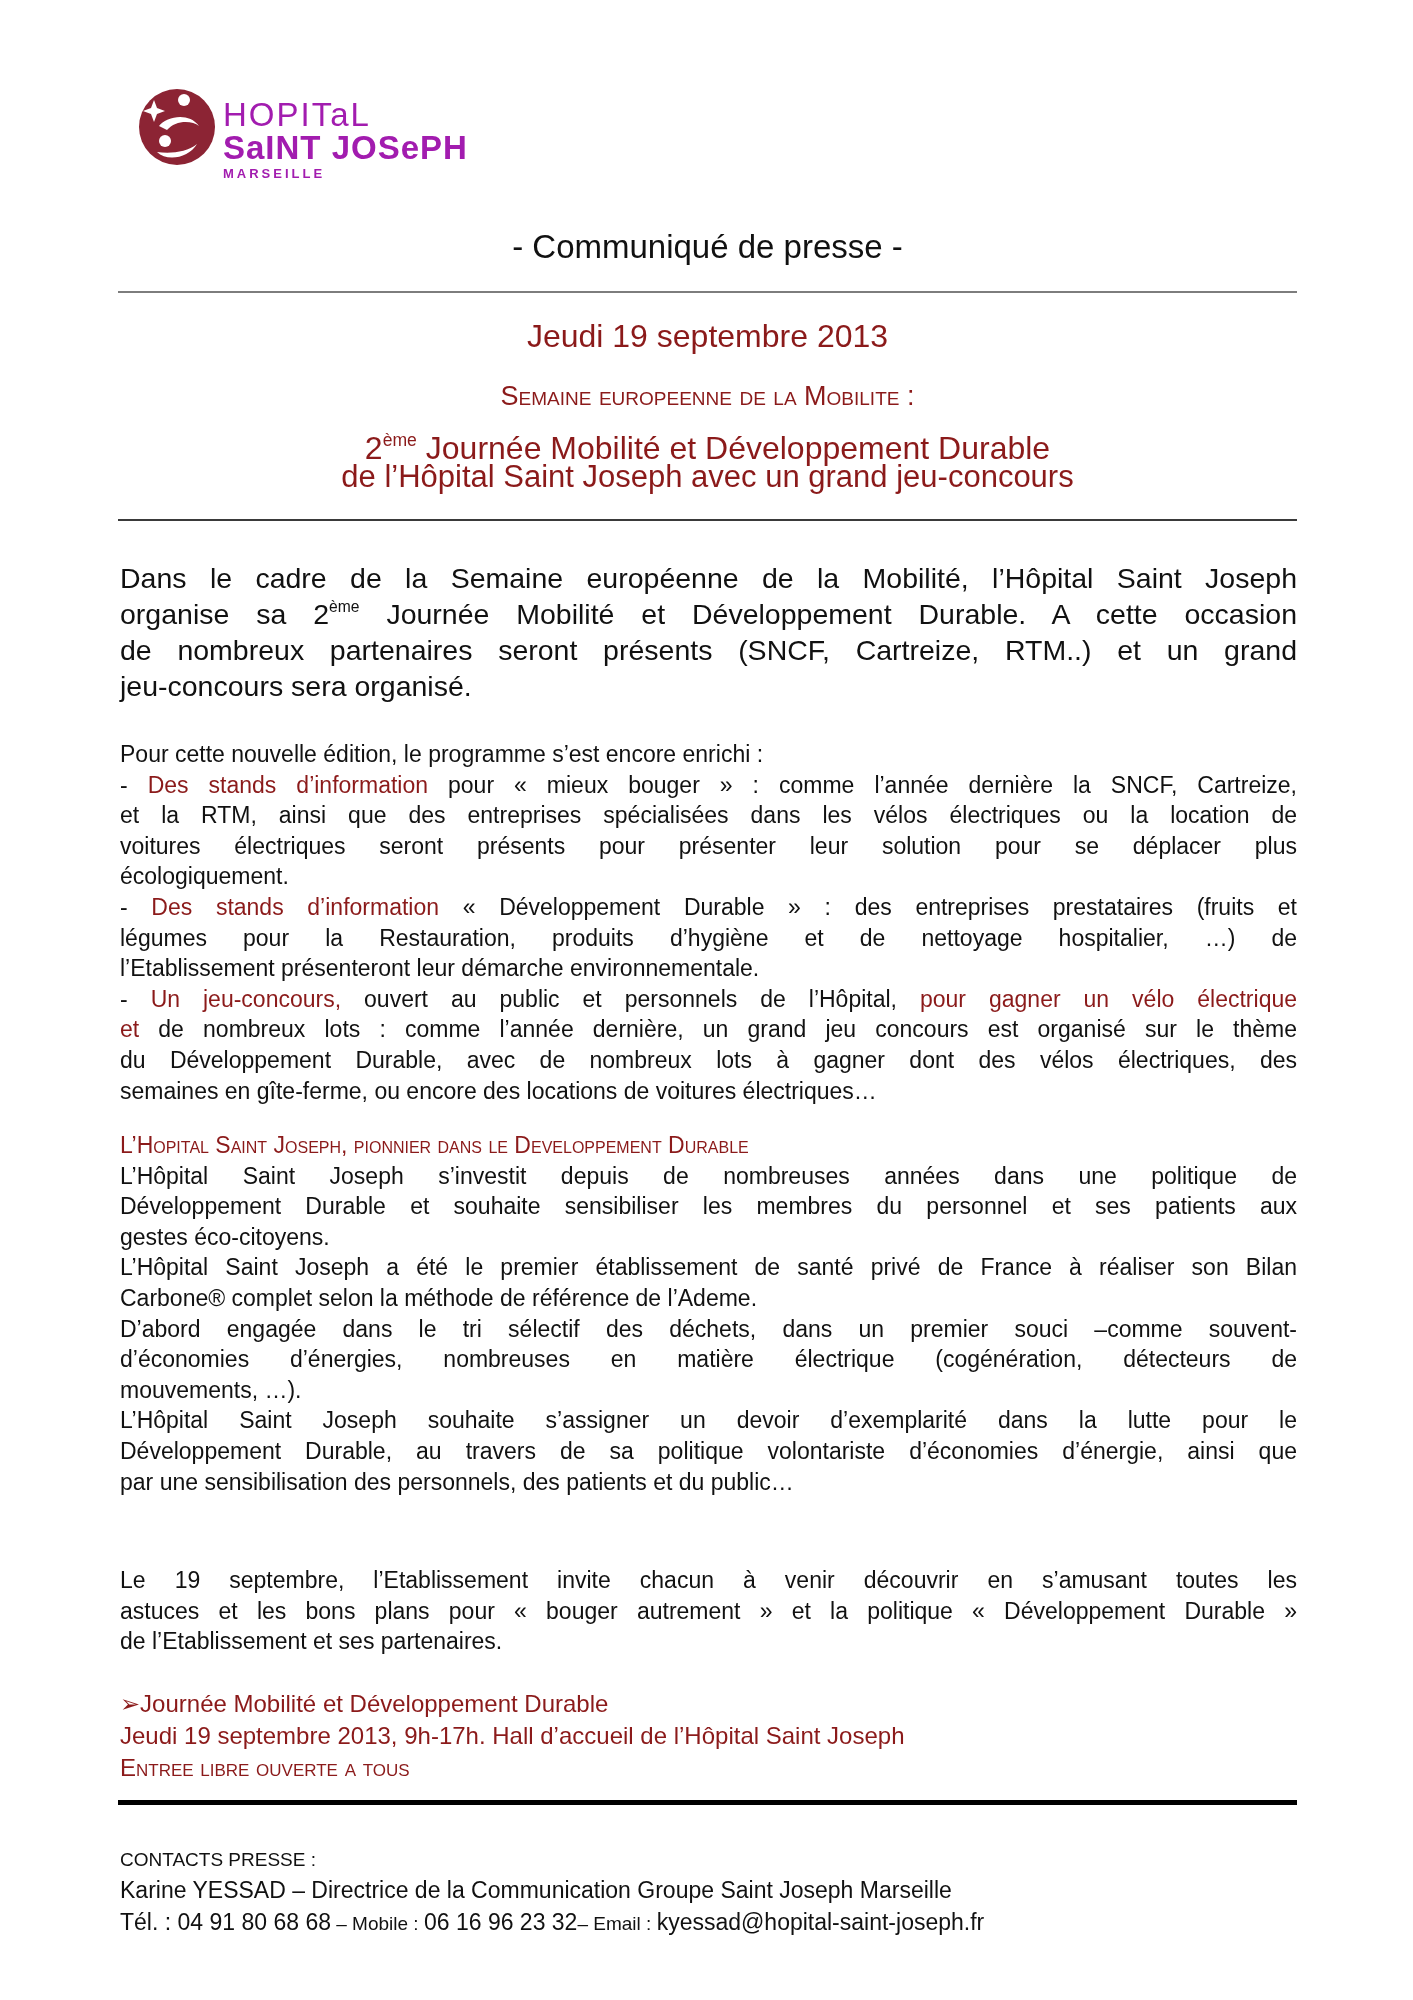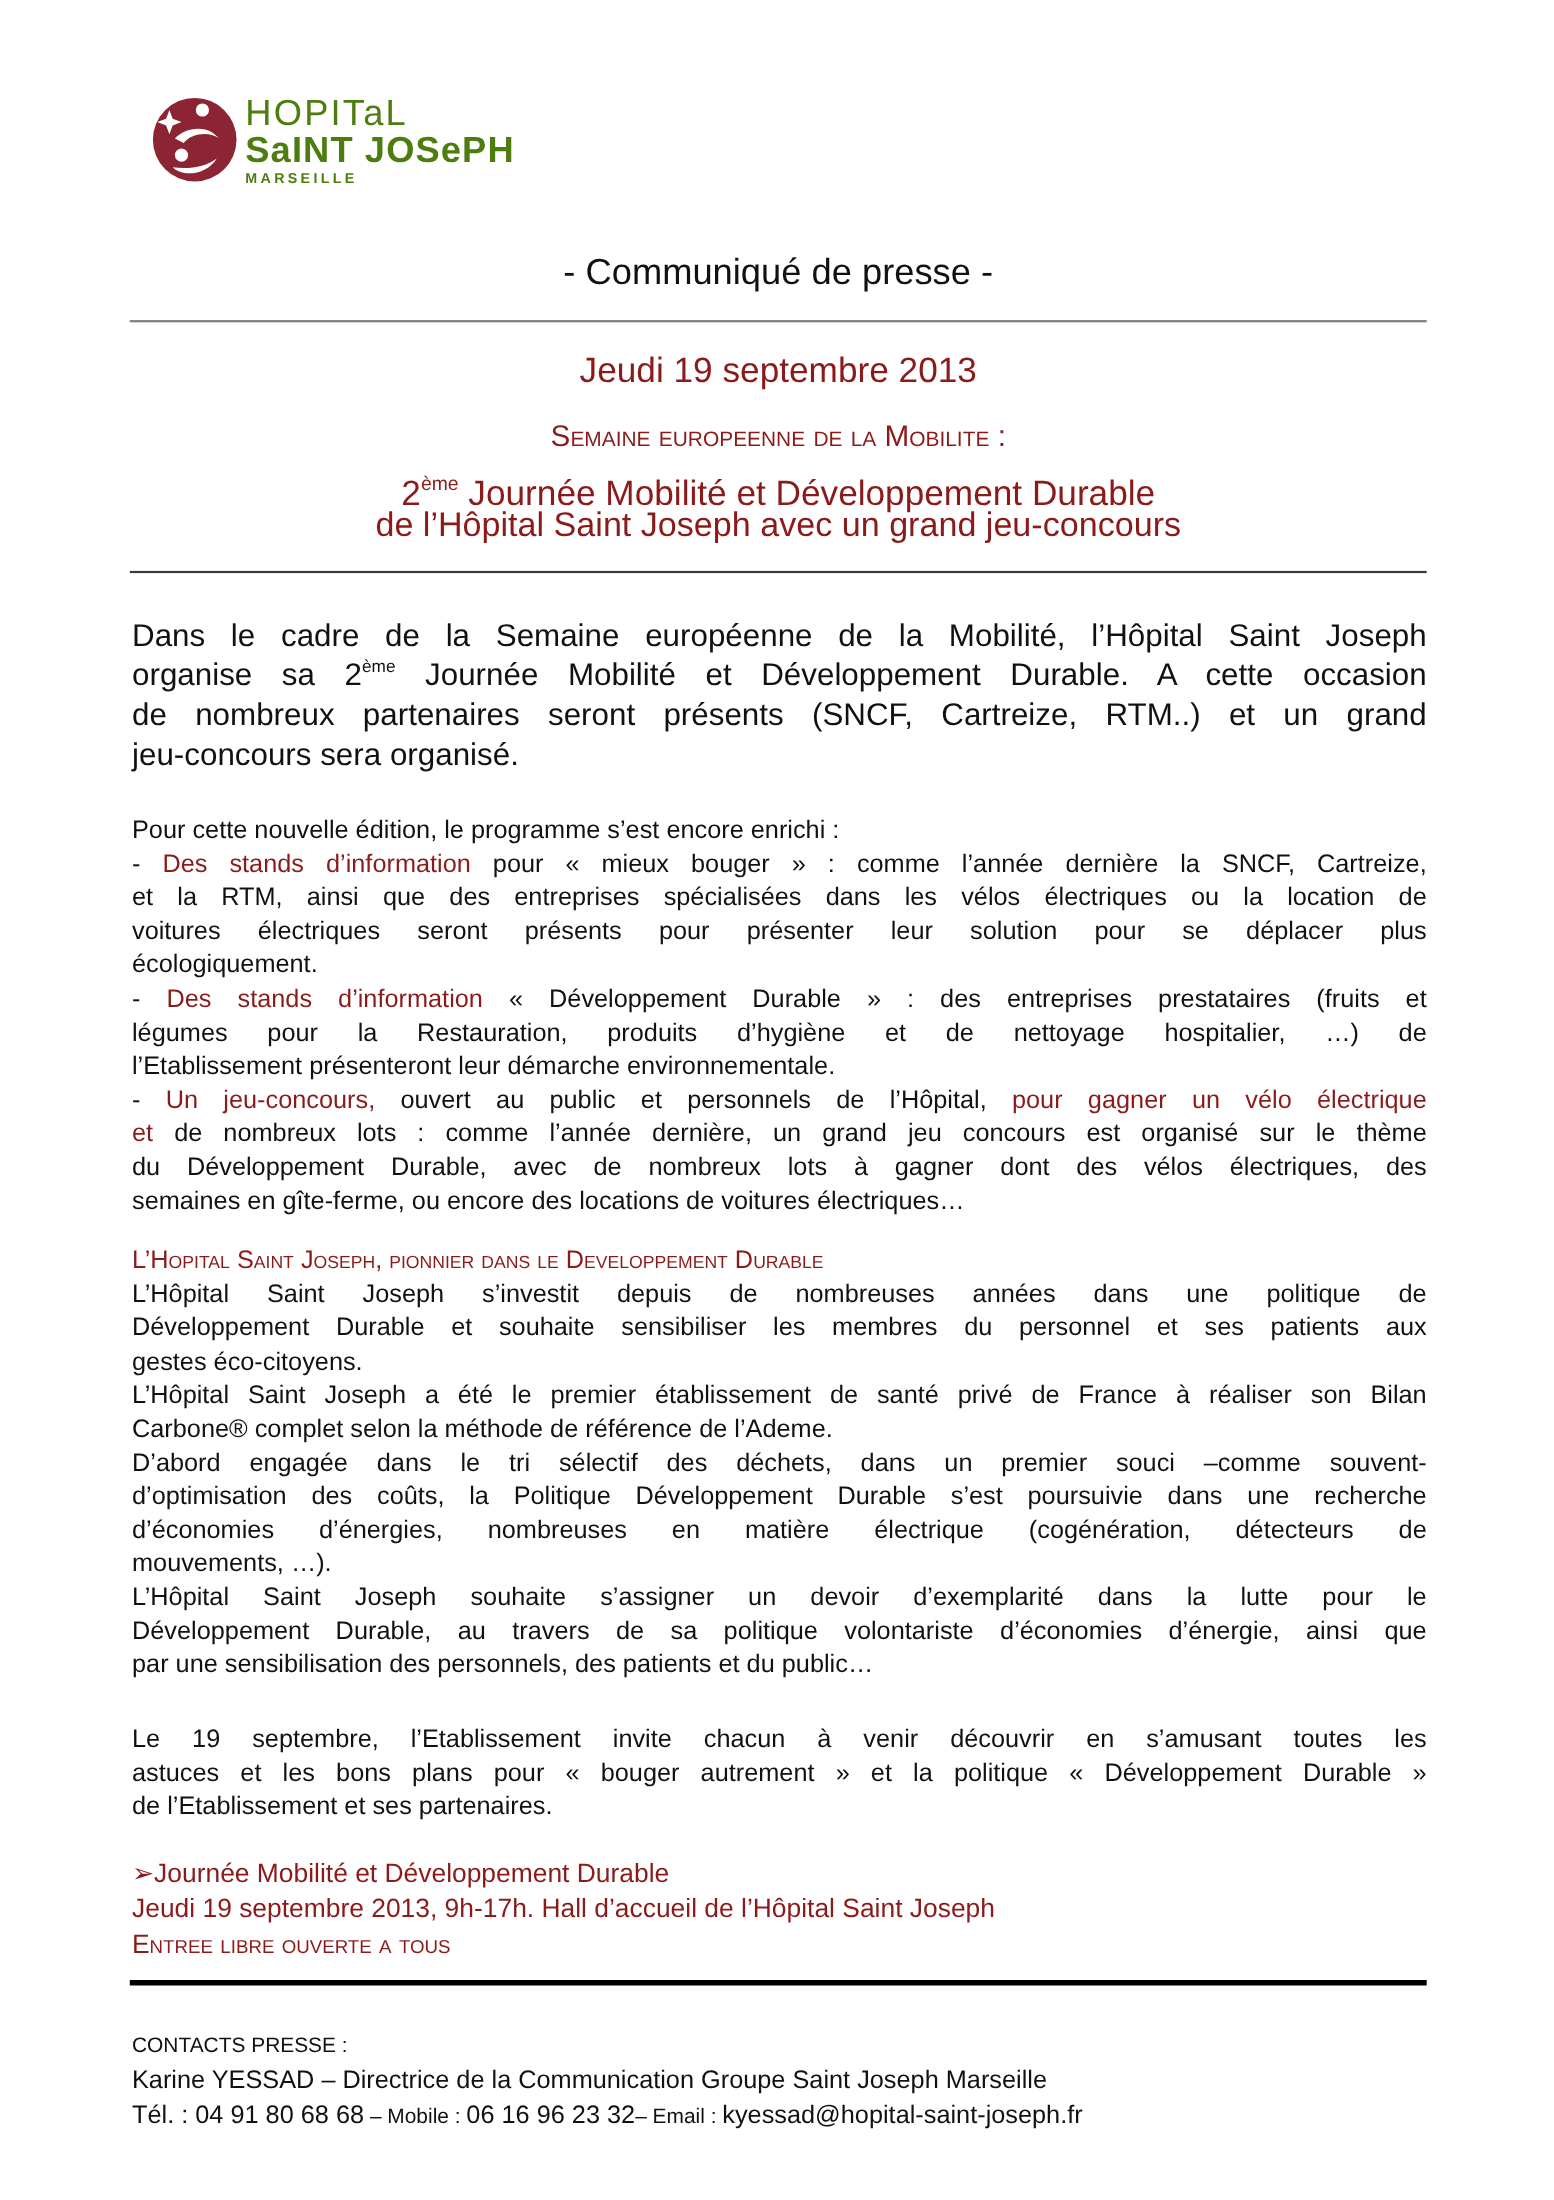--- a/index.html
+++ b/index.html
@@ -2,21 +2,21 @@
 <html><head>
 <meta charset="utf-8">
 <style>
   html, body { margin: 0; padding: 0; background: #ffffff; }
   body { width: 1413px; height: 2000px; position: relative; overflow: hidden;
          font-family: "DejaVu Sans", sans-serif; color: #111111; }
   .abs { position: absolute; }
   
   .logo { left: 137px; top: 86px; width: 380px; height: 86px; }
   .logo-mark { position: absolute; left: 0; top: 0; width: 80px; height: 82px; }
-  .logo-text { position: absolute; left: 86px; top: 0; color: #4d7c0f; }
+  .logo-text { position: absolute; left: 86px; top: 12px; color: #a21caf; }
   .logo-l1 { font-family: "Liberation Sans", sans-serif; font-size: 33px; letter-spacing: 2px; line-height: 34px; font-weight: normal; }
   .logo-l2 { font-family: "Liberation Sans", sans-serif; font-size: 33px; font-weight: bold; letter-spacing: 1px; line-height: 32px; }
   .logo-l3 { font-family: "Liberation Sans", sans-serif; font-size: 13px; font-weight: bold; letter-spacing: 3px; line-height: 16px; margin-top: 2px; }
 
   .center { left: 118px; width: 1179px; text-align: center; }
   .press-title { top: 228px; font-size: 33px; color: #111; font-family: "Liberation Sans", sans-serif; }
   .rule-thin { left: 118px; width: 1179px; height: 2px; background: #7d7d7d; }
   .rule-dark { left: 118px; width: 1179px; height: 2px; background: #3a3a3a; }
   .rule-thick { left: 118px; width: 1179px; height: 5px; background: #000; }
   .red { color: #8b1a1a; }
@@ -94,21 +94,20 @@
 </div>
 
 <div class="abs para sect">
   <span class="line last red sect-h">L’Hopital Saint Joseph, pionnier dans le Developpement Durable</span>
   <span class="line">L’Hôpital Saint Joseph s’investit depuis de nombreuses années dans une politique de</span>
   <span class="line">Développement Durable et souhaite sensibiliser les membres du personnel et ses patients aux</span>
   <span class="line last">gestes éco-citoyens.</span>
   <span class="line">L’Hôpital Saint Joseph a été le premier établissement de santé privé de France à réaliser son Bilan</span>
   <span class="line last">Carbone® complet selon la méthode de référence de l’Ademe.</span>
   <span class="line">D’abord engagée dans le tri sélectif des déchets, dans un premier souci –comme souvent-</span>
-  <span class="line">d’optimisation des coûts, la Politique Développement Durable s’est poursuivie dans une recherche</span>
   <span class="line">d’économies d’énergies, nombreuses en matière électrique (cogénération, détecteurs de</span>
   <span class="line last">mouvements, …).</span>
   <span class="line">L’Hôpital Saint Joseph souhaite s’assigner un devoir d’exemplarité dans la lutte pour le</span>
   <span class="line">Développement Durable, au travers de sa politique volontariste d’économies d’énergie, ainsi que</span>
   <span class="line last">par une sensibilisation des personnels, des patients et du public…</span>
 </div>
 
 <div class="abs para final">
   <span class="line">Le 19 septembre, l’Etablissement invite chacun à venir découvrir en s’amusant toutes les</span>
   <span class="line">astuces et les bons plans pour « bouger autrement » et la politique « Développement Durable »</span>

